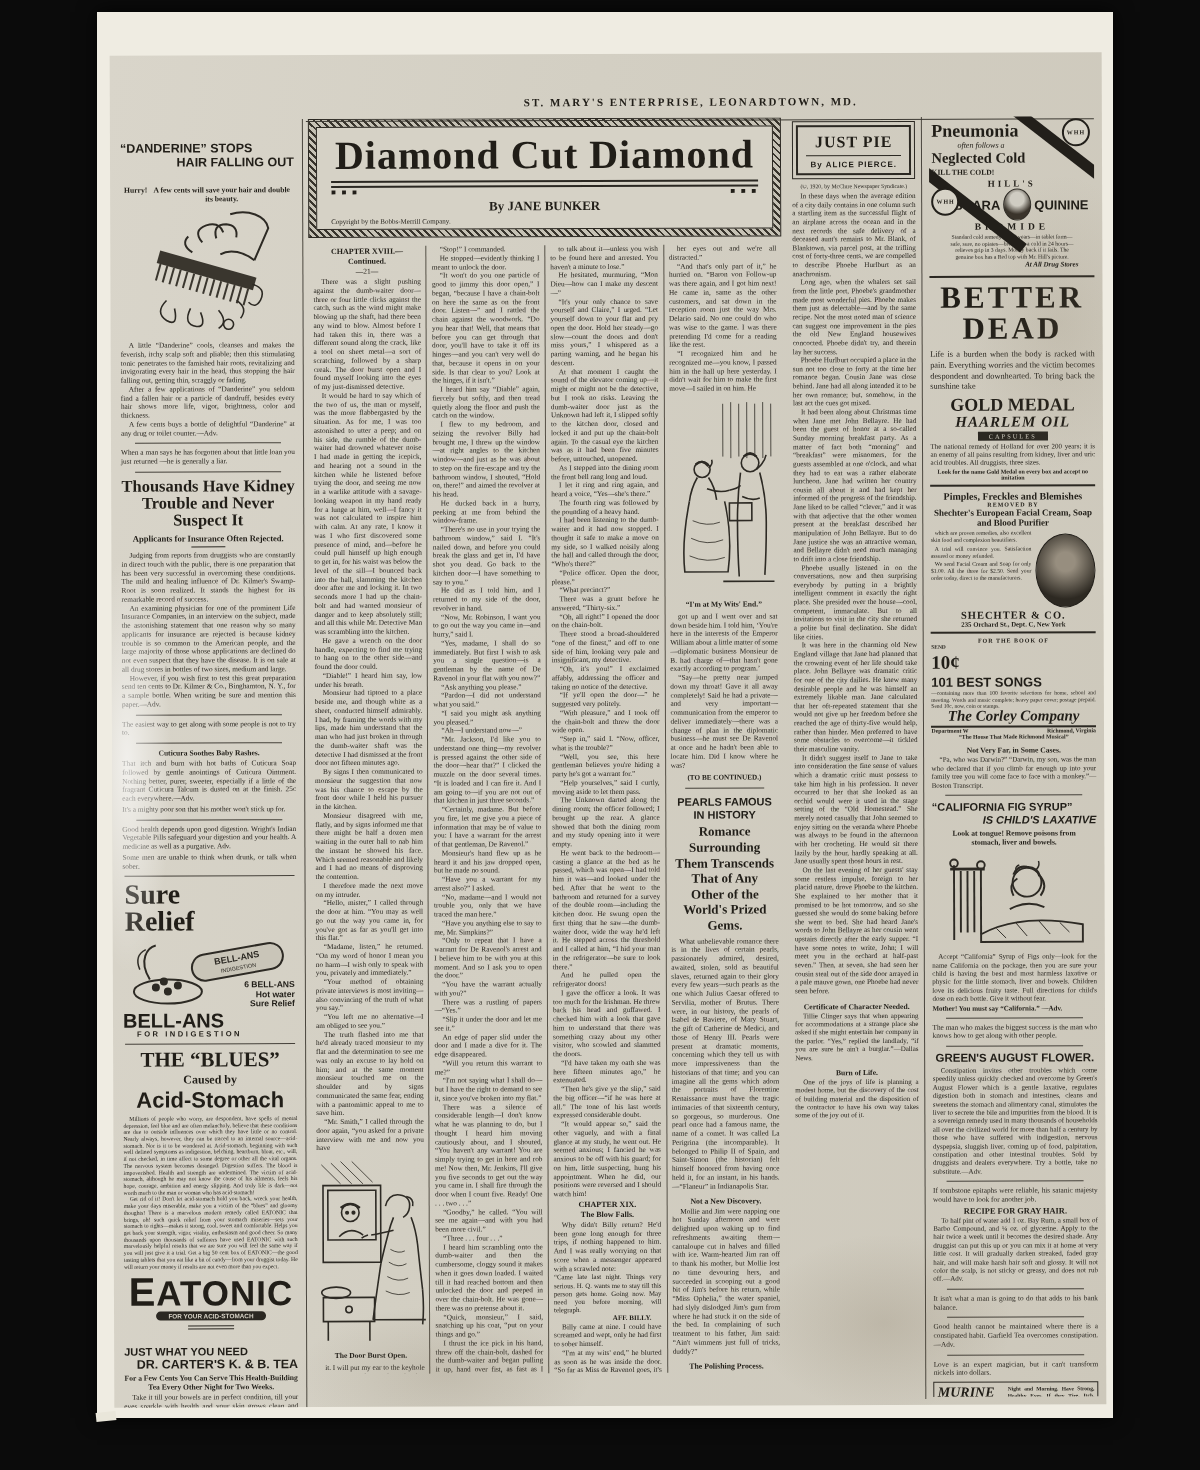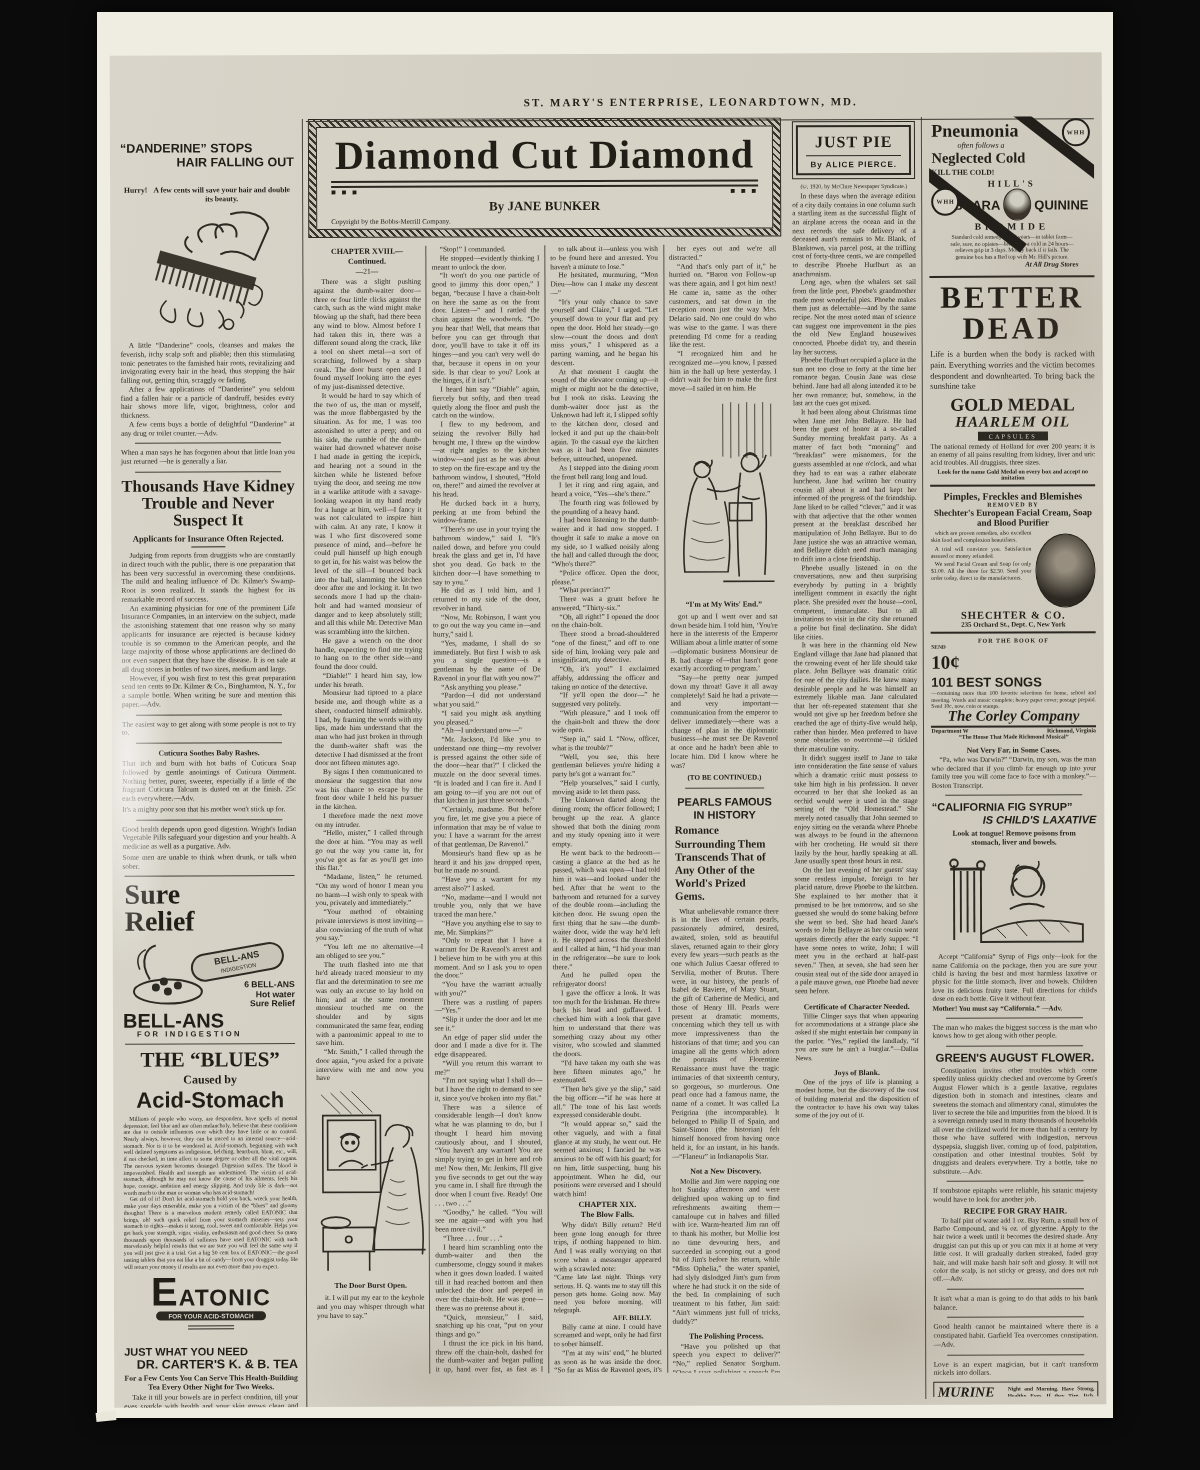--- a/index.html
+++ b/index.html
@@ -47,21 +47,21 @@
   .scol:last-child{border-right:none;}
   .scol p,.jp-body p,.ad-body p{margin:0;text-indent:8px;}
   .chapter-head{text-align:center;font-weight:bold;font-size:8px;margin:1px 0;}
   .chapter-num{text-align:center;font-size:7.5px;margin-bottom:2px;}
   .illus{margin:5px 0;text-align:center;}
   .caption{text-align:center;font-weight:bold;font-size:7.6px;margin:1px 0 4px;}
   .tbc{text-align:center;font-weight:bold;font-size:7.2px;margin:4px 0;}
   .note{font-size:6.8px;margin:2px 4px 1px 10px;text-indent:0 !important;}
   .sig{text-align:right;font-weight:bold;font-size:7px;padding-right:10px;}
   .pearls-title{text-align:center;font-weight:bold;font-size:11px;font-family:"Liberation Sans",sans-serif;margin:7px 0 2px;}
-  .pearls-sub{text-align:left;font-weight:bold;font-size:11px;margin:0 4px 4px;}
+  .pearls-sub{text-align:center;font-weight:bold;font-size:13px;margin:0 4px 4px;}
   .sub-item-title{text-align:center;font-weight:bold;font-size:7.8px;margin:6px 0 1px;}
 
   
   .ad-dand-h{font-family:"Liberation Sans",sans-serif;font-weight:bold;font-size:12.5px;line-height:1.12;}
   .ad-dand-h .l2{text-align:right;}
   .ad-tag{font-size:7.6px;font-weight:bold;margin:16px 4px 2px;display:flex;gap:6px;justify-content:space-between;}
   .ad-tag .t{flex:1;text-align:center;}
   .ad-body{font-size:7.3px;line-height:1.2;text-align:justify;}
   .filler{font-size:7.3px;line-height:1.2;text-align:justify;margin:2px 0;}
   .kidney-title{font-size:16.5px;font-weight:bold;text-align:center;line-height:1.05;margin:2px 0 4px;}
@@ -70,21 +70,21 @@
   .ad-small-title{font-size:7.6px;font-weight:bold;text-align:center;margin-bottom:1px;}
   .surerelief{font-size:28px;font-weight:bold;line-height:.95;margin:2px 0 0 2px;}
   .bell-cap-note{font-family:"Liberation Sans",sans-serif;font-weight:bold;font-size:8.6px;line-height:1.1;text-align:right;margin-top:-36px;padding-right:2px;}
   .bellans-brand{font-size:20px;font-weight:bold;font-family:"Liberation Sans",sans-serif;line-height:.9;margin-top:2px;}
   .bellans-sub{font-size:7.6px;font-weight:bold;letter-spacing:2.5px;font-family:"Liberation Sans",sans-serif;margin-left:14px;}
   .blues1{font-size:21px;font-weight:bold;text-align:center;line-height:1;margin-top:4px;}
   .blues2{font-size:12px;font-weight:bold;text-align:center;margin:2px 0;}
   .blues3{font-size:22px;font-weight:bold;text-align:center;font-family:"Liberation Sans",sans-serif;line-height:1;}
   .blues-body{font-size:5.7px;line-height:1.18;text-align:justify;margin-top:4px;}
   .blues-body p{margin:0;text-indent:6px;}
-  .eatonic{font-size:23px;font-weight:bold;font-family:"Liberation Sans",sans-serif;letter-spacing:1px;line-height:1;text-align:center;margin-top:2px;}
+  .eatonic{font-size:35px;font-weight:bold;font-family:"Liberation Sans",sans-serif;letter-spacing:1px;line-height:1;text-align:center;margin-top:2px;}
   .eatonic::first-letter{font-size:40px;}
   .eatonic-sub{display:block;width:110px;margin:0 auto;background:#2b2822;color:#d6d2c6;text-align:center;
       font-size:6.4px;font-weight:bold;padding:1px 0;border-radius:7px;font-family:"Liberation Sans",sans-serif;}
   .carters-kicker{font-family:"Liberation Sans",sans-serif;font-weight:bold;font-size:11px;margin-top:16px;}
   .carters-title{font-family:"Liberation Sans",sans-serif;font-weight:bold;font-size:12.5px;text-align:right;}
   .carters-sub{font-size:7.6px;font-weight:bold;text-align:center;margin:2px 0;}
 
   
   .justpie-box{border:1px solid #2b2822;padding:3px;margin-top:2px;}
   .justpie-in{border:2px solid #2b2822;padding:6px 3px 4px;text-align:center;}
@@ -316,20 +316,21 @@
         <div class="scol">
           <div class="chapter-head">CHAPTER XVIII.—Continued.</div>
           <div class="chapter-num">—21—</div>
           <div>
               <p>There was a slight pushing against the dumb-waiter door—three or four little clicks against the catch, such as the wind might make blowing up the shaft, had there been any wind to blow. Almost before I had taken this in, there was a different sound along the crack, like a tool on sheet metal—a sort of scratching, followed by a sharp creak. The door burst open and I found myself looking into the eyes of my just-dismissed detective.</p>
               <p>It would be hard to say which of the two of us, the man or myself, was the more flabbergasted by the situation. As for me, I was too astonished to utter a peep; and on his side, the rumble of the dumb-waiter had drowned whatever noise I had made in getting the icepick, and hearing not a sound in the kitchen while he listened before trying the door, and seeing me now in a warlike attitude with a savage-looking weapon in my hand ready for a lunge at him, well—I fancy it was not calculated to inspire him with calm. At any rate, I know it was I who first discovered some presence of mind, and—before he could pull himself up high enough to get in, for his waist was below the level of the sill—I bounced back into the hall, slamming the kitchen door after me and locking it. In two seconds more I had up the chain-bolt and had warned monsieur of danger and to keep absolutely still; and all this while Mr. Detective Man was scrambling into the kitchen.</p>
               <p>He gave a wrench on the door handle, expecting to find me trying to hang on to the other side—and found the door could.</p>
               <p>“Diable!” I heard him say, low under his breath.</p>
               <p>Monsieur had tiptoed to a place beside me, and though white as a sheet, conducted himself admirably. I had, by framing the words with my lips, made him understand that the man who had just broken in through the dumb-waiter shaft was the detective I had dismissed at the front door not fifteen minutes ago.</p>
               <p>By signs I then communicated to monsieur the suggestion that now was his chance to escape by the front door while I held his pursuer in the kitchen.</p>
+              <p>Monsieur disagreed with me, flatly, and by signs informed me that there might be half a dozen men waiting in the outer hall to nab him the instant he showed his face. Which seemed reasonable and likely and I had no means of disproving the contention.</p>
               <p>I therefore made the next move on my intruder.</p>
               <p>“Hello, mister,” I called through the door at him. “You may as well go out the way you came in, for you've got as far as you'll get into this flat.”</p>
               <p>“Madame, listen,” he returned. “On my word of honor I mean you no harm—I wish only to speak with you, privately and immediately.”</p>
               <p>“Your method of obtaining private interviews is most inviting—also convincing of the truth of what you say.”</p>
               <p>“You left me no alternative—I am obliged to see you.”</p>
               <p>The truth flashed into me that he'd already traced monsieur to my flat and the determination to see me was only an excuse to lay hold on him; and at the same moment monsieur touched me on the shoulder and by signs communicated the same fear, ending with a pantomimic appeal to me to save him.</p>
               <p>“Mr. Smith,” I called through the door again, “you asked for a private interview with me and now you have</p>
             </div>
           <div class="illus">
             <svg width="112" height="188" viewBox="0 0 140 230">
@@ -534,21 +535,21 @@
           <p>Long ago, when the whalers set sail from the little port, Phoebe's grandmother made most wonderful pies. Phoebe makes them just as delectable—and by the same recipe. Not the most noted man of science can suggest one improvement in the pies the old New England housewives concocted. Phoebe didn't try, and therein lay her success.</p>
           <p>Phoebe Hurlburt occupied a place in the sun not too close to forty at the time her romance began. Cousin Jane was close behind. Jane had all along intended it to be her own romance; but, somehow, in the last act the cues got mixed.</p>
           <p>It had been along about Christmas time when Jane met John Bellayre. He had been the guest of honor at a so-called Sunday morning breakfast party. As a matter of fact both “morning” and “breakfast” were misnomers, for the guests assembled at one o'clock, and what they had to eat was a rather elaborate luncheon. Jane had written her country cousin all about it and had kept her informed of the progress of the friendship. Jane liked to be called “clever,” and it was with that adjective that the other women present at the breakfast described her manipulation of John Bellayre. But to do Jane justice she was an attractive woman, and Bellayre didn't need much managing to drift into a close friendship.</p>
           <p>Phoebe usually listened in on the conversations, now and then surprising everybody by putting in a brightly intelligent comment in exactly the right place. She presided over the house—cool, competent, immaculate. But to all invitations to visit in the city she returned a polite but final declination. She didn't like cities.</p>
           <p>It was here in the charming old New England village that Jane had planned that the crowning event of her life should take place. John Bellayre was dramatic critic for one of the city dailies. He knew many desirable people and he was himself an extremely likable man. Jane calculated that her oft-repeated statement that she would not give up her freedom before she reached the age of thirty-five would help, rather than hinder. Men preferred to have some obstacles to overcome—it tickled their masculine vanity.</p>
           <p>It didn't suggest itself to Jane to take into consideration the fine sense of values which a dramatic critic must possess to take him high in his profession. It never occurred to her that she looked as an orchid would were it used in the stage setting of the “Old Homestead.” She merely noted casually that John seemed to enjoy sitting on the veranda where Phoebe was always to be found in the afternoon with her crocheting. He would sit there lazily by the hour, hardly speaking at all. Jane usually spent those hours in rest.</p>
           <p>On the last evening of her guests' stay some restless impulse, foreign to her placid nature, drove Phoebe to the kitchen. She explained to her mother that it promised to be hot tomorrow, and so she guessed she would do some baking before she went to bed. She had heard Jane's words to John Bellayre as her cousin went upstairs directly after the early supper. “I have some notes to write, John; I will meet you in the orchard at half-past seven.” Then, at seven, she had seen her cousin steal out of the side door arrayed in a pale mauve gown, one Phoebe had never seen before.</p>
         </div>
       <div class="qhead">Certificate of Character Needed.</div>
       <div class="qbody">Tillie Clinger says that when appearing for accommodations at a strange place she asked if she might entertain her company in the parlor. “Yes,” replied the landlady, “if you are sure he ain't a burglar.”—Dallas News.</div>
-      <div class="qhead">Joys of Blank.</div>
+      <div class="qhead">Burn of Life.</div>
       <div class="qbody">One of the joys of life is planning a modest home, but the discovery of the cost of building material and the disposition of the contractor to have his own way takes some of the joy out of it.</div>
     </div>
 
     <div class="col col-rightads">
       <div class="hills-box">
         <div class="ribbon r1"></div>
         <div class="ribbon r2"></div>
         <div class="mono m1">WHH</div>
         <div class="mono m2">WHH</div>
         <div class="pneu">Pneumonia</div>

